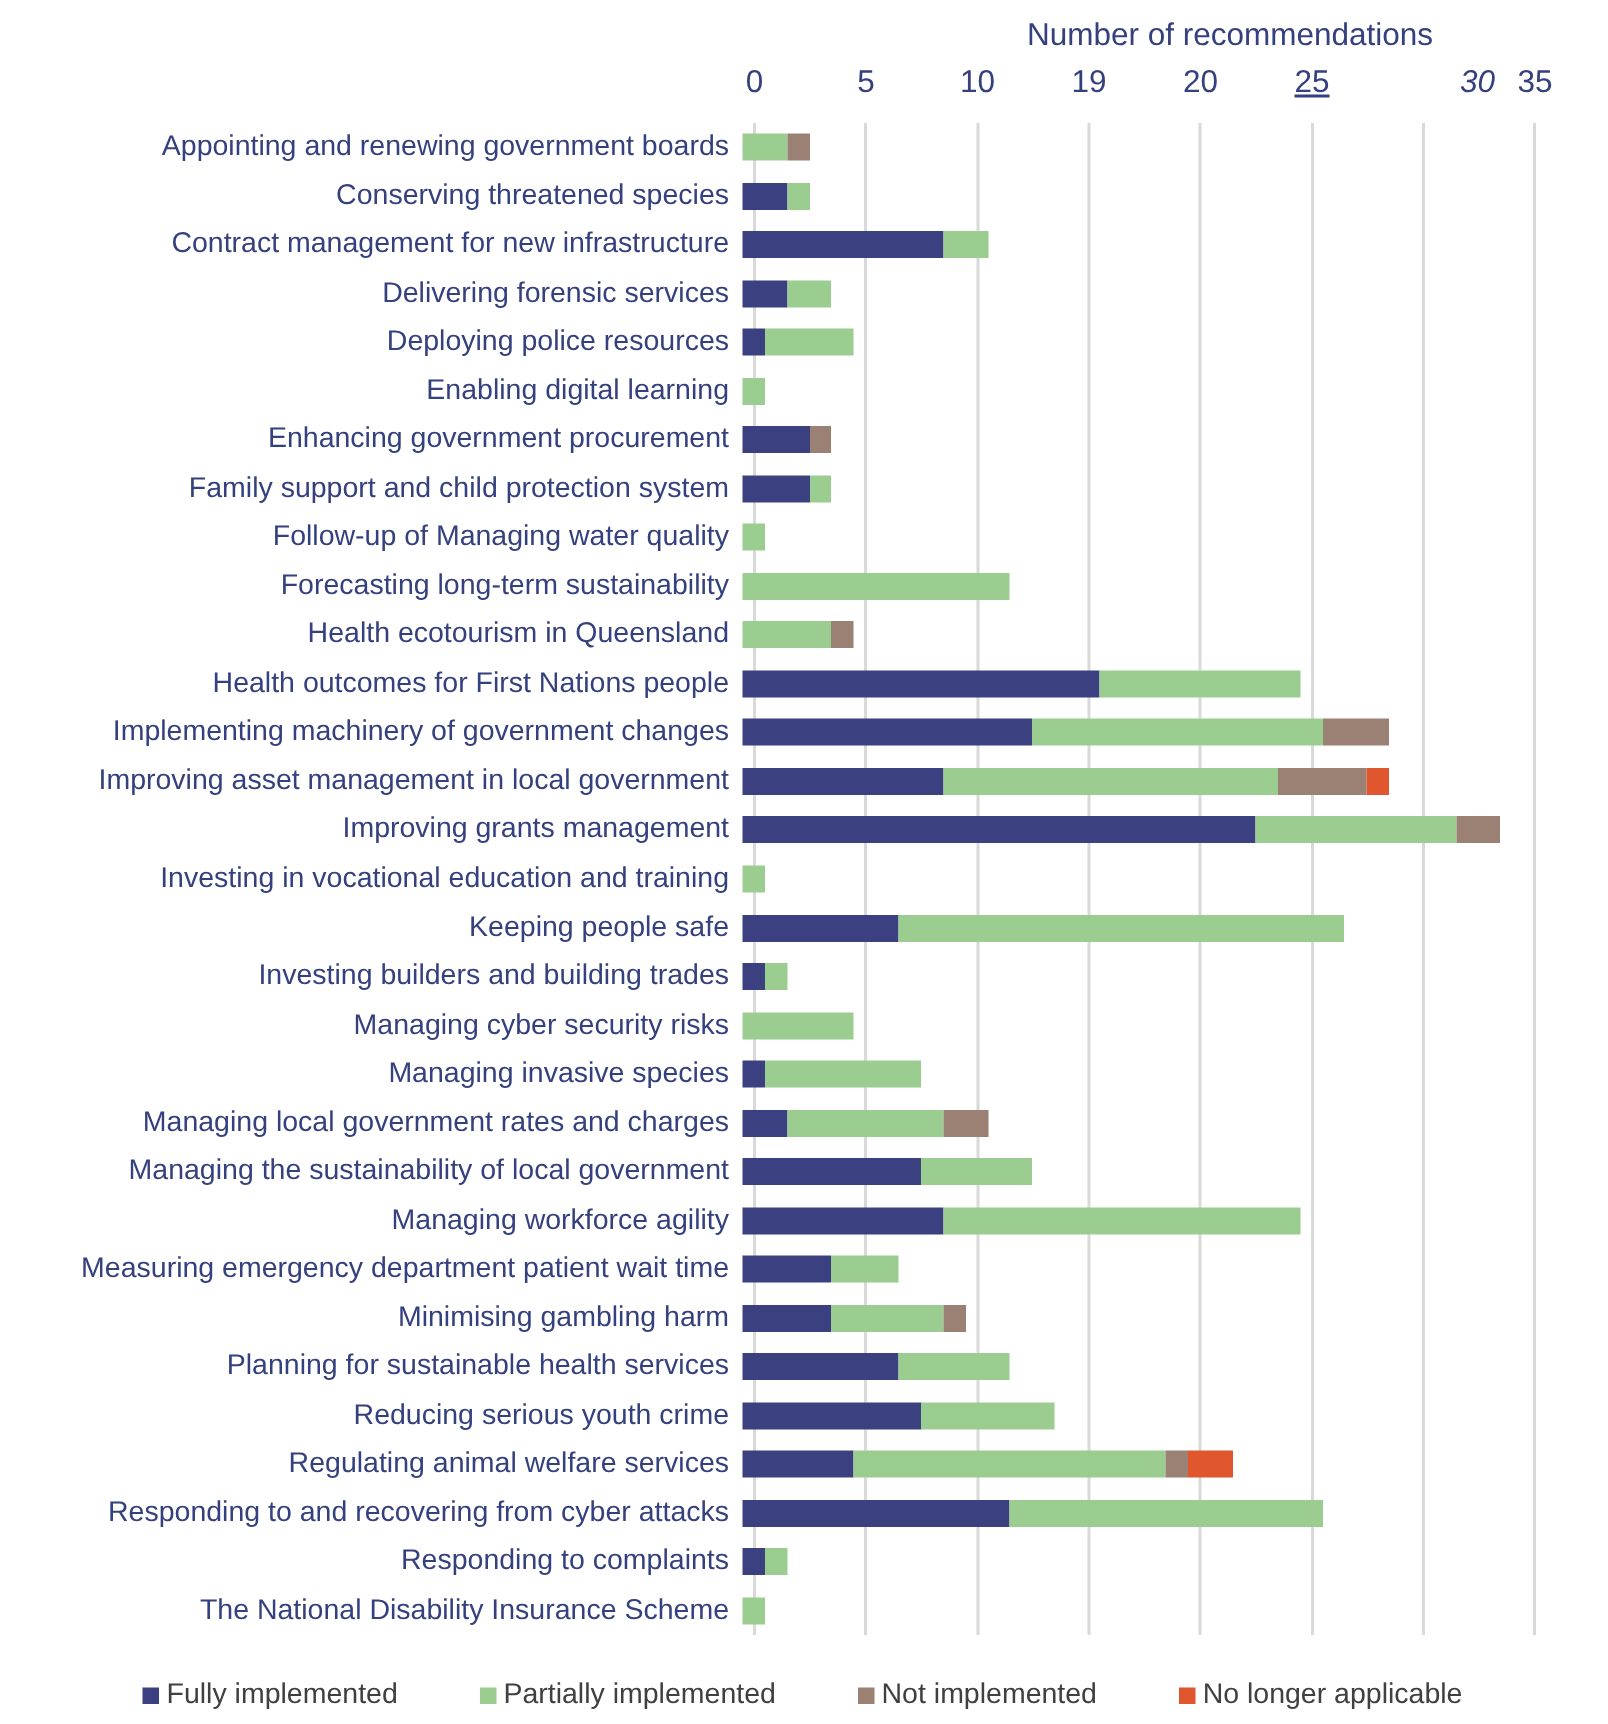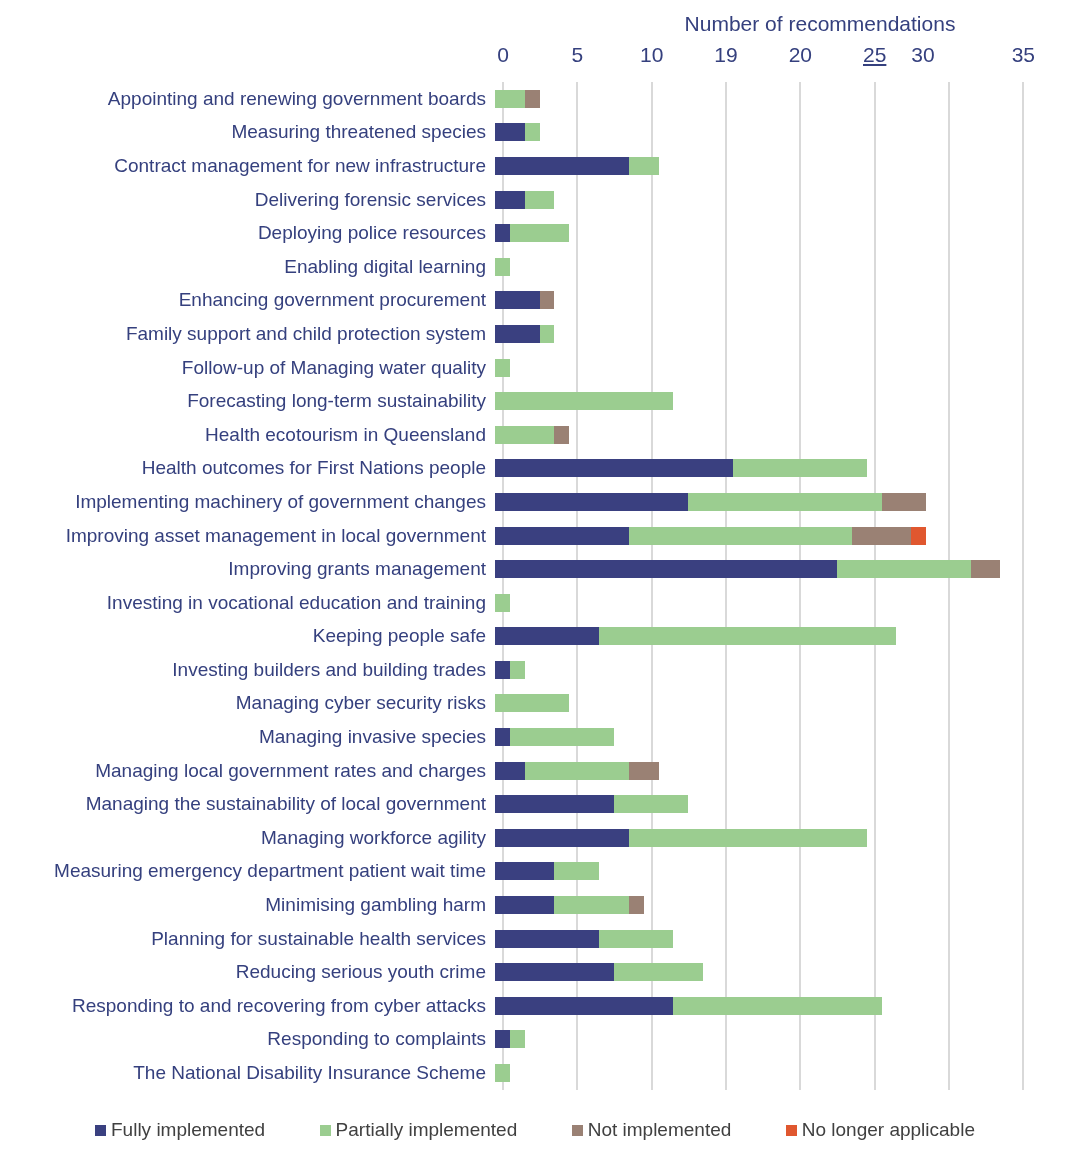--- a/index.html
+++ b/index.html
@@ -114,21 +114,21 @@
 
 <div class="canvas">
   <div class="chart-title">Number of recommendations</div>
   <div class="x-axis">
       <span class="tick" style="left: 503px;">0</span>
       <span class="tick" style="left: 577.34px;">5</span>
       <span class="tick" style="left: 651.68px;">10</span>
       <span class="tick" style="left: 726.02px;">19</span>
       <span class="tick" style="left: 800.36px;">20</span>
       <span class="tick" style="left: 874.7px; text-decoration: underline;">25</span>
-      <span class="tick" style="left: 923px;">30</span>
+      <span class="tick" style="left: 985px; font-style: italic;">30</span>
       <span class="tick" style="left: 1023.38px;">35</span>
     </div>
   <div class="plot-area">
       <div class="gridline" style="left: -1px;"></div>
       <div class="gridline" style="left: 73.34px;"></div>
       <div class="gridline" style="left: 147.68px;"></div>
       <div class="gridline" style="left: 222.02px;"></div>
       <div class="gridline" style="left: 296.36px;"></div>
       <div class="gridline" style="left: 370.7px;"></div>
       <div class="gridline" style="left: 445.04px;"></div>
@@ -136,21 +136,21 @@
     </div>
   <div class="rows">
       <div class="row">
         <div class="row-label">Appointing and renewing government boards</div>
         <div class="track">
           <div class="seg" style="width: 29.736px; background: rgb(155, 205, 144);"></div>
           <div class="seg" style="width: 14.868px; background: rgb(154, 129, 116);"></div>
         </div>
       </div>
       <div class="row">
-        <div class="row-label">Measuring threatened species</div>
+        <div class="row-label">Conserving threatened species</div>
         <div class="track">
           <div class="seg" style="width: 29.736px; background: rgb(58, 64, 128);"></div>
           <div class="seg" style="width: 14.868px; background: rgb(155, 205, 144);"></div>
         </div>
       </div>
       <div class="row">
         <div class="row-label">Contract management for new infrastructure</div>
         <div class="track">
           <div class="seg" style="width: 133.812px; background: rgb(58, 64, 128);"></div>
           <div class="seg" style="width: 29.736px; background: rgb(155, 205, 144);"></div>
@@ -316,20 +316,29 @@
         <div class="track">
           <div class="seg" style="width: 104.076px; background: rgb(58, 64, 128);"></div>
           <div class="seg" style="width: 74.34px; background: rgb(155, 205, 144);"></div>
         </div>
       </div>
       <div class="row">
         <div class="row-label">Reducing serious youth crime</div>
         <div class="track">
           <div class="seg" style="width: 118.944px; background: rgb(58, 64, 128);"></div>
           <div class="seg" style="width: 89.208px; background: rgb(155, 205, 144);"></div>
+        </div>
+      </div>
+      <div class="row">
+        <div class="row-label">Regulating animal welfare services</div>
+        <div class="track">
+          <div class="seg" style="width: 74.34px; background: rgb(58, 64, 128);"></div>
+          <div class="seg" style="width: 208.152px; background: rgb(155, 205, 144);"></div>
+          <div class="seg" style="width: 14.868px; background: rgb(154, 129, 116);"></div>
+          <div class="seg" style="width: 29.736px; background: rgb(224, 87, 47);"></div>
         </div>
       </div>
       <div class="row">
         <div class="row-label">Responding to and recovering from cyber attacks</div>
         <div class="track">
           <div class="seg" style="width: 178.416px; background: rgb(58, 64, 128);"></div>
           <div class="seg" style="width: 208.152px; background: rgb(155, 205, 144);"></div>
         </div>
       </div>
       <div class="row">

